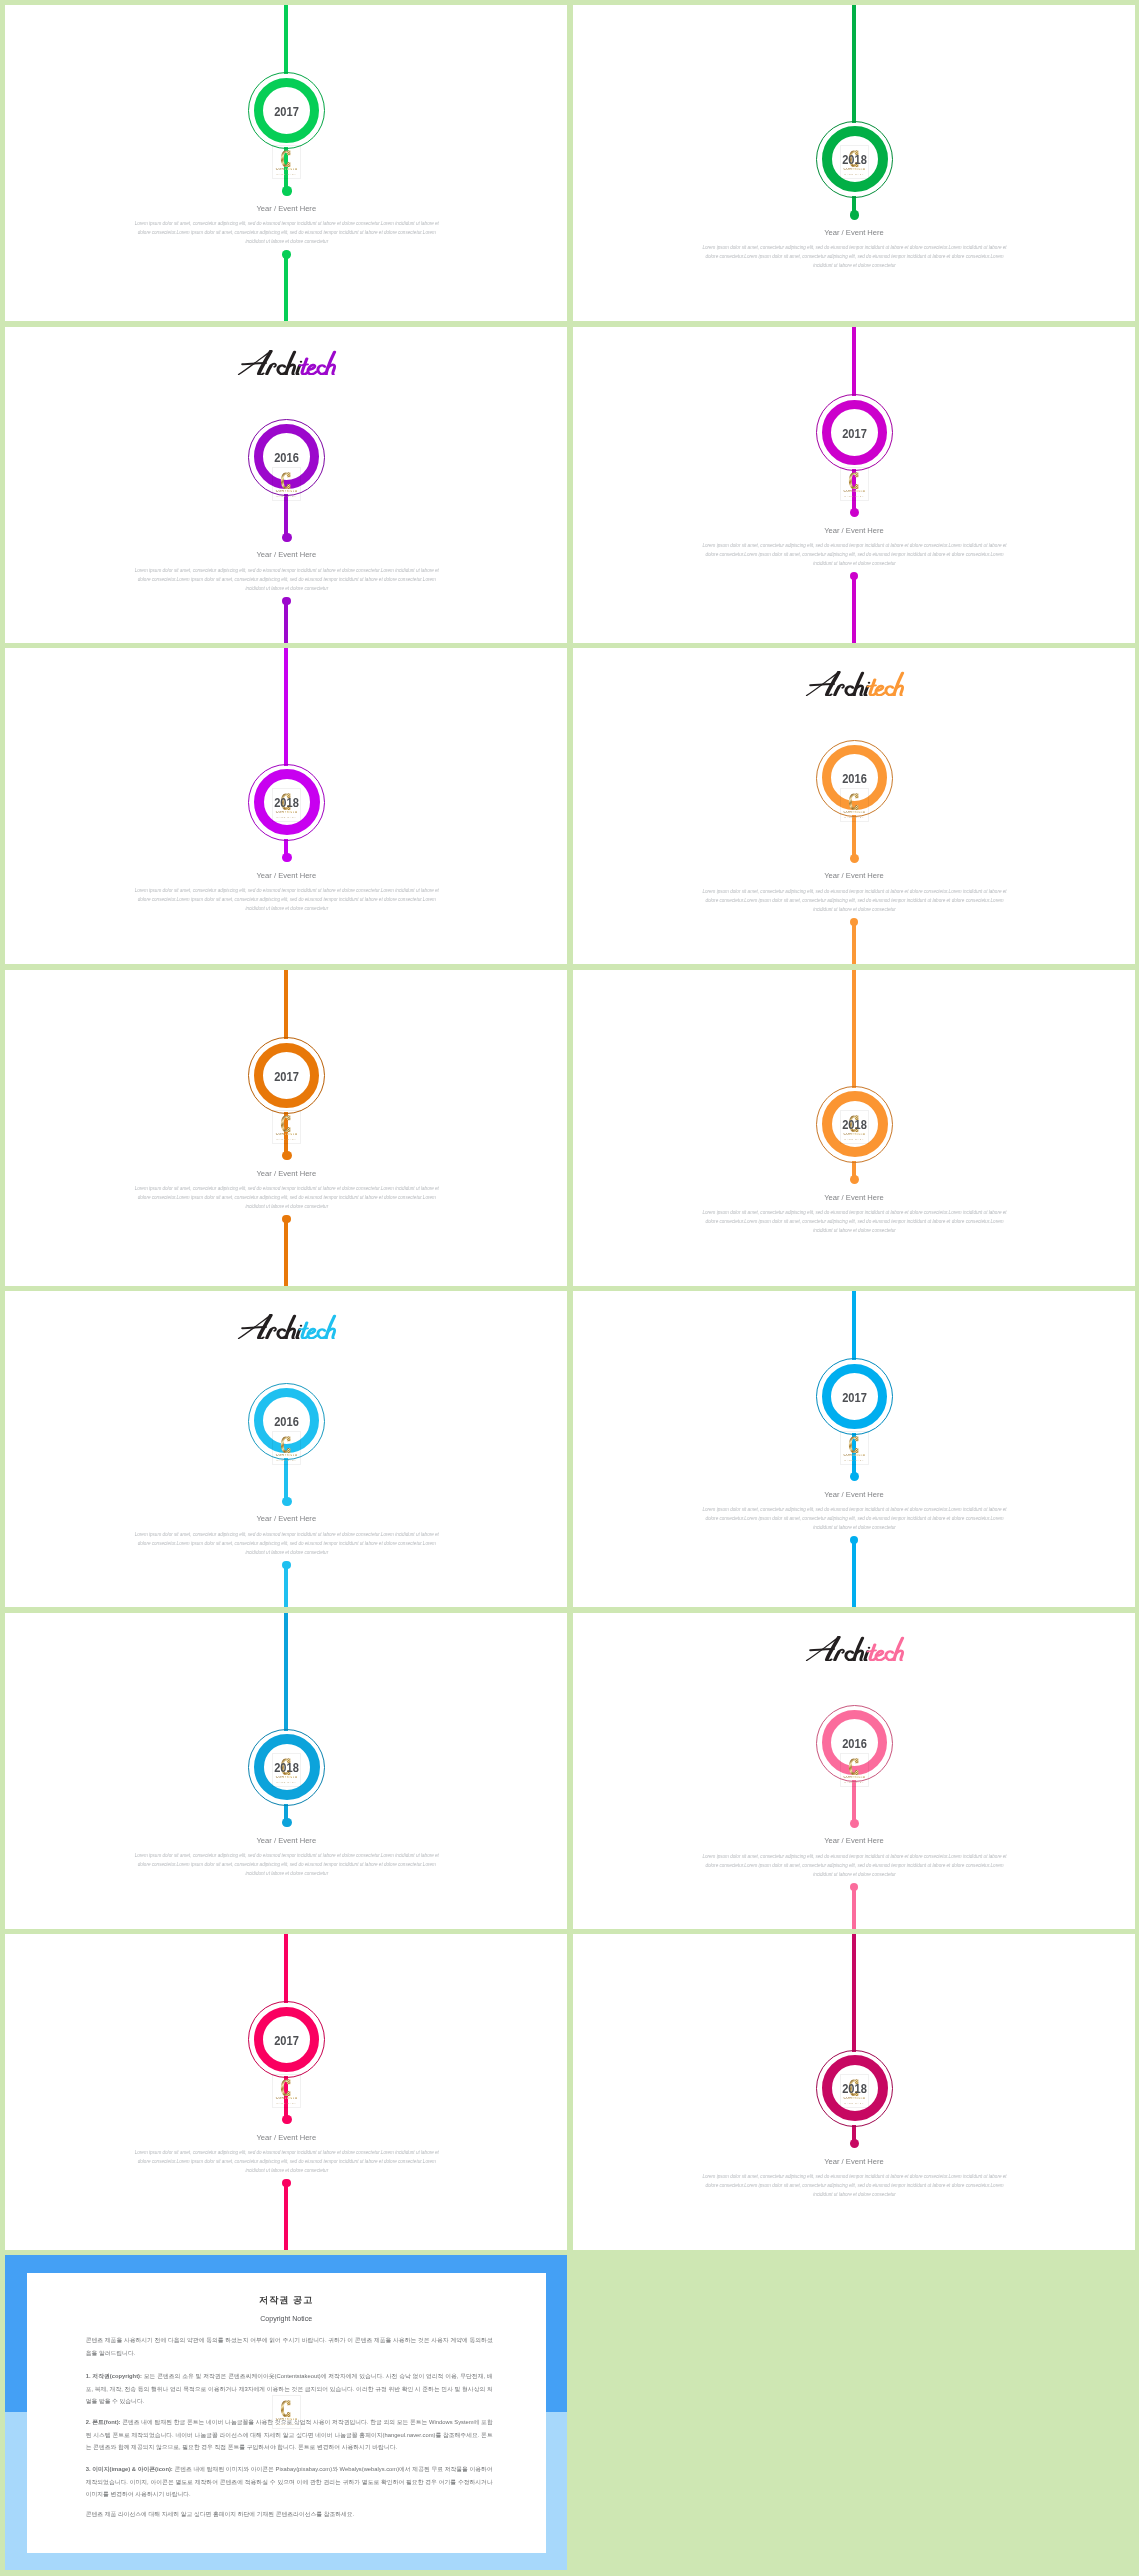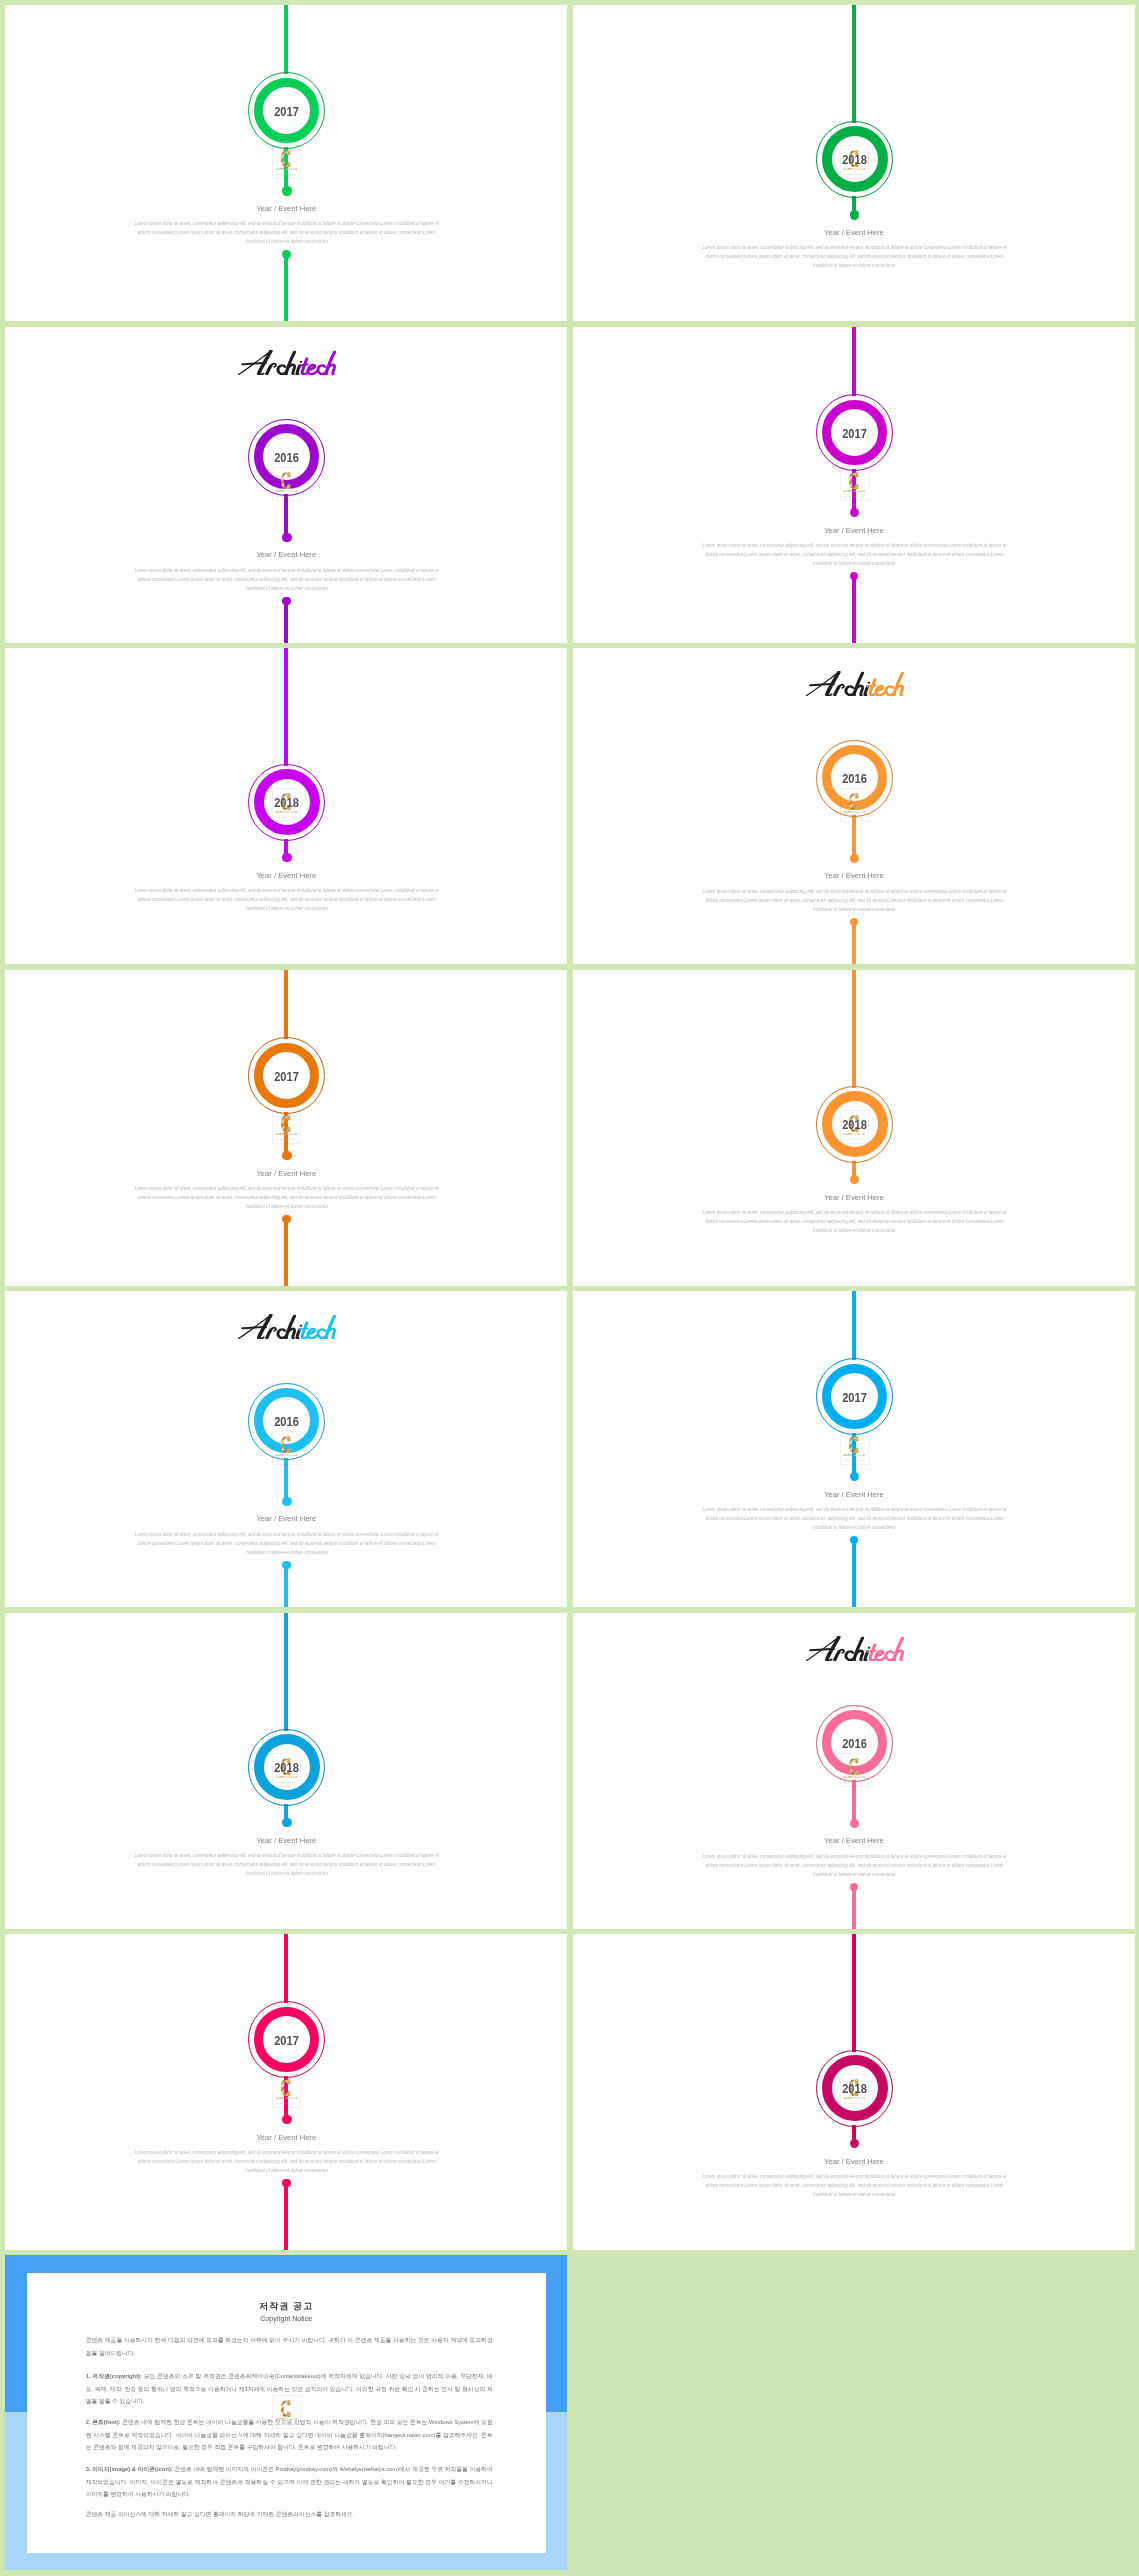--- a/index.html
+++ b/index.html
@@ -582,21 +582,21 @@
       <div class="wm-t2" style="left: 267px; top: 168px; width: 28.5px; font-size: 2.2px; line-height: 2.7px; letter-spacing: 0.8px; color: rgb(195, 173, 133);">MADE EASY</div>
       <div class="year" style="left: 246px; top: 148px; width: 71px;">2018</div>
       <div class="dot" style="left: 277px; top: 205px; width: 9.3px; height: 9.3px; background: rgb(199, 8, 98);"></div>
       <div class="evt-title" style="left: 0px; top: 223px; width: 562px;">Year / Event Here</div>
       <div class="evt-body" style="left: 126px; top: 238px; width: 311px;">Lorem ipsum dolor sit amet, consectetur adipiscing elit, sed do eiusmod tempor incididunt ut labore et dolore consectetur.Lorem incididunt ut labore et dolore consectetur.Lorem ipsum dolor sit amet, consectetur adipiscing elit, sed do eiusmod tempor incididunt ut labore et dolore consectetur.Lorem incididunt ut labore et dolore consectetur</div>
     </div>
     <div id="cp" style="left: 5.3px; top: 2255px; width: 562px; height: 315px;">
       <div class="frame-top" style="top: 0px; height: 158px; background: rgb(68, 160, 245);"></div>
       <div class="frame-bot" style="bottom: 0px; height: 158px; background: rgb(167, 216, 251);"></div>
       <div class="sheet" style="left: 21.4px; top: 18px; width: 519px; height: 280px;">
-        <div class="cp-title" style="top: 27px;">저작권 공고</div>
+        <div class="cp-title" style="top: 21px;">저작권 공고</div>
         <div class="cp-sub" style="top: 42px;">Copyright Notice</div>
         <div class="cp-p" style="left: 59px; top: 61px; width: 407px;"><span>콘텐츠 제품을 사용하시기 전에 다음의 약관에 동의를 하셨는지 여부에 읽어 주시기 바랍니다. 귀하가 이 콘텐츠 제품을 사용하는 것은 사용자 계약에 동의하셨음을 알려드립니다.</span></div>
         <div class="cp-p" style="left: 59px; top: 97px; width: 407px;"><b>1. 저작권(copyright):</b><span> 모든 콘텐츠의 소유 및 저작권은 콘텐츠씨케이아웃(Contentstakeout)에 저작자에게 있습니다. 사전 승낙 없이 영리적 이용, 무단전재, 배포, 복제, 개작, 전송 등의 행위나 영리 목적으로 이용하거나 제3자에게 이용하는 것은 금지되어 있습니다. 이러한 규정 위반 확인 시 준하는 민사 및 형사상의 처벌을 받을 수 있습니다.</span></div>
         <div class="cp-p" style="left: 59px; top: 143px; width: 407px;"><b>2. 폰트(font):</b><span> 콘텐츠 내에 탑재된 한글 폰트는 네이버 나눔글꼴을 사용한 것으로 상업적 사용이 저작권입니다. 한글 외의 모든 폰트는 Windows System에 포함된 시스템 폰트로 제작되었습니다. 네이버 나눔글꼴 라이선스에 대해 자세히 알고 싶다면 네이버 나눔글꼴 홈페이지(hangeul.naver.com)를 참조해주세요. 폰트는 콘텐츠와 함께 제공되지 않으므로, 필요한 경우 직접 폰트를 구입하셔야 합니다. 폰트로 변경하여 사용하시기 바랍니다.</span></div>
         <div class="cp-p" style="left: 59px; top: 190px; width: 407px;"><b>3. 이미지(image) &amp; 아이콘(icon):</b><span> 콘텐츠 내에 탑재된 이미지와 아이콘은 Pixabay(pixabay.com)와 Webalys(webalys.com)에서 제공된 무료 저작물을 이용하여 제작되었습니다. 이미지, 아이콘은 별도로 제작하여 콘텐츠에 적용하실 수 있으며 이에 관한 권리는 귀하가 별도로 확인하여 필요한 경우 여기를 수정하시거나 이미지를 변경하여 사용하시기 바랍니다.</span></div>
         <div class="cp-p" style="left: 59px; top: 235px; width: 407px;"><span>콘텐츠 제품 라이선스에 대해 자세히 알고 싶다면 홈페이지 하단에 기재된 콘텐츠라이선스를 참조하세요.</span></div>
       </div>
       <div class="wm-box" style="left: 267px; top: 140px; width: 28.5px; height: 34px;"></div>
       <svg width="11.8" height="17.5" viewBox="0.4 0 11.2 18" aria-label="C" style="position: absolute; left: 275px; top: 145px;">
         <defs>

